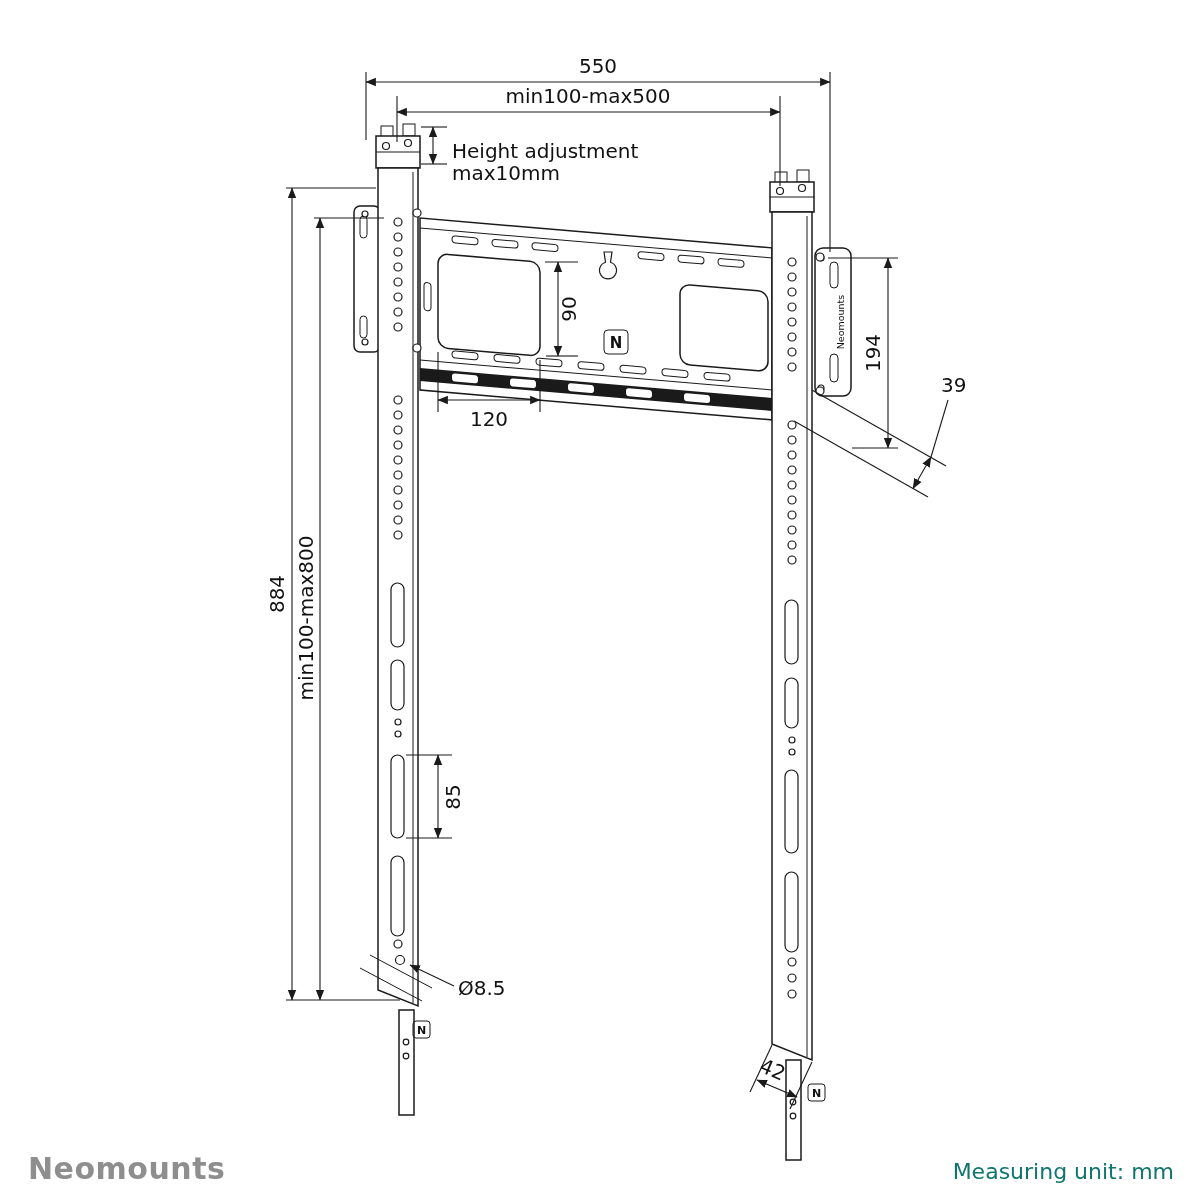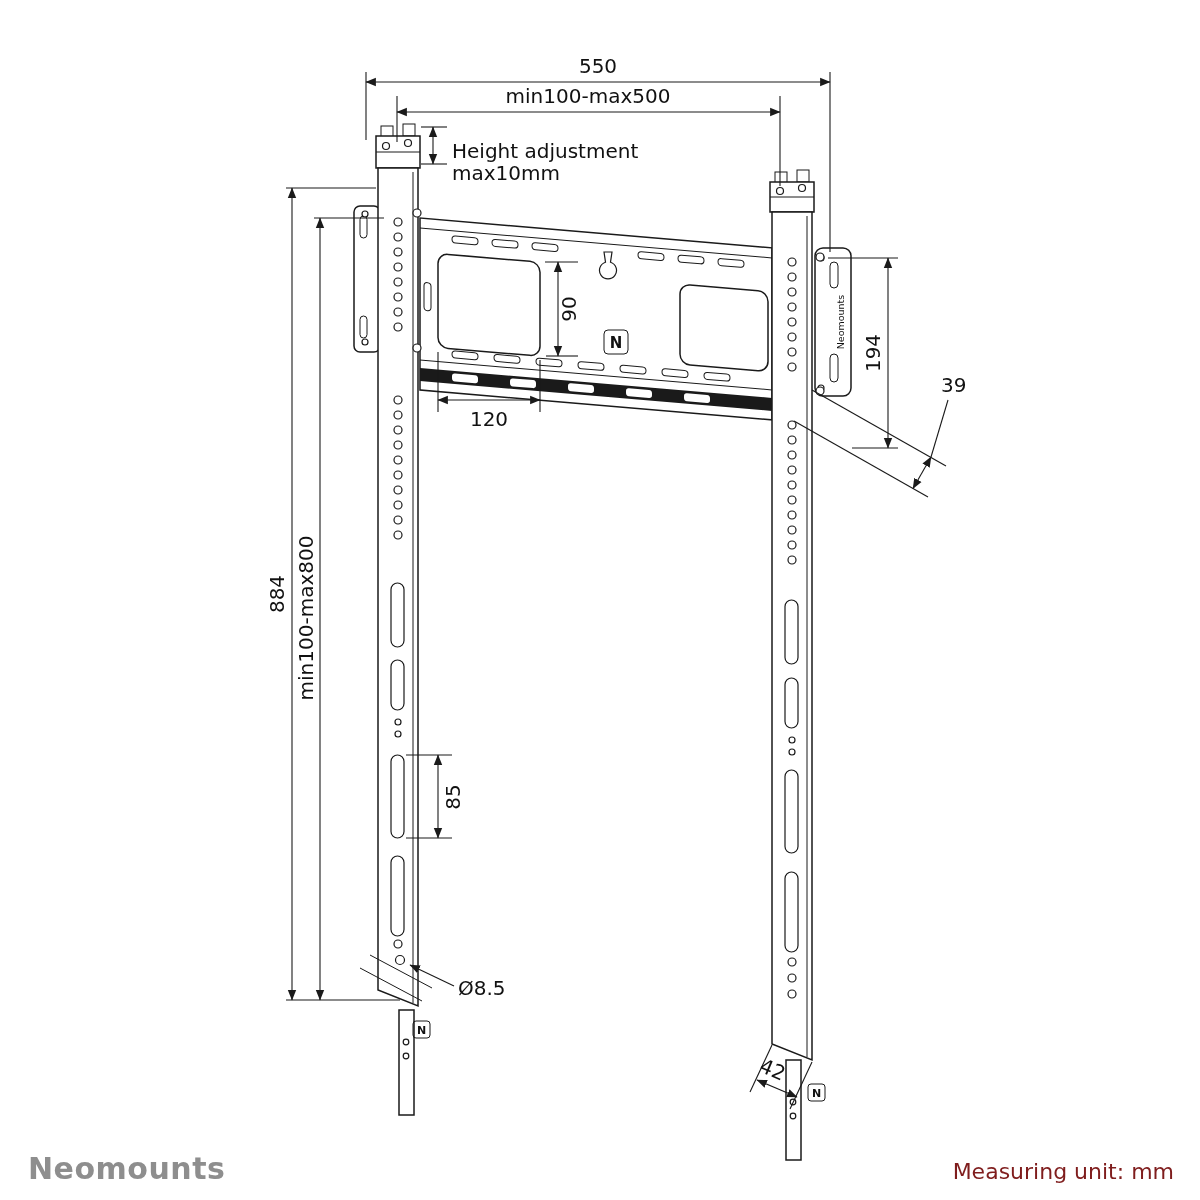--- a/index.html
+++ b/index.html
@@ -11,21 +11,21 @@
   .dim{stroke:#1a1a1a;stroke-width:1.1;fill:none;}
   .hole{stroke:#1a1a1a;stroke-width:1.2;fill:#fff;}
   .dark{fill:#1a1a1a;stroke:none;}
   .bandslot{fill:#fff;stroke:none;}
   text.dimtxt{font:20px "DejaVu Sans",sans-serif;fill:#111;}
   text.logotxt{font:bold 15px "DejaVu Sans",sans-serif;fill:#111;}
   text.logotxt-sm{font:bold 11px "DejaVu Sans",sans-serif;fill:#111;}
   text.brandvert{font:9.5px "DejaVu Sans",sans-serif;fill:#111;}
   .footer-brand{position:absolute;left:28px;bottom:14px;font:600 30px "DejaVu Sans",sans-serif;
                 color:#8e8e8e;letter-spacing:.5px;}
-  .footer-unit{position:absolute;right:26px;bottom:16px;font:22px "DejaVu Sans",sans-serif;color:#7f1d1d;}
+  .footer-unit{position:absolute;right:26px;bottom:16px;font:22px "DejaVu Sans",sans-serif;color:#0f766e;}
 </style>
 </head>
 <body>
 
 <div class="canvas">
 <svg width="1200" height="1200" viewBox="0 0 1200 1200">
   <defs>
     <marker id="arr" viewBox="0 0 10 10" refX="9" refY="5" markerWidth="10" markerHeight="10" orient="auto-start-reverse">
       <path d="M0,1.2 L9.5,5 L0,8.8 Z" fill="#1a1a1a"></path>
     </marker>

